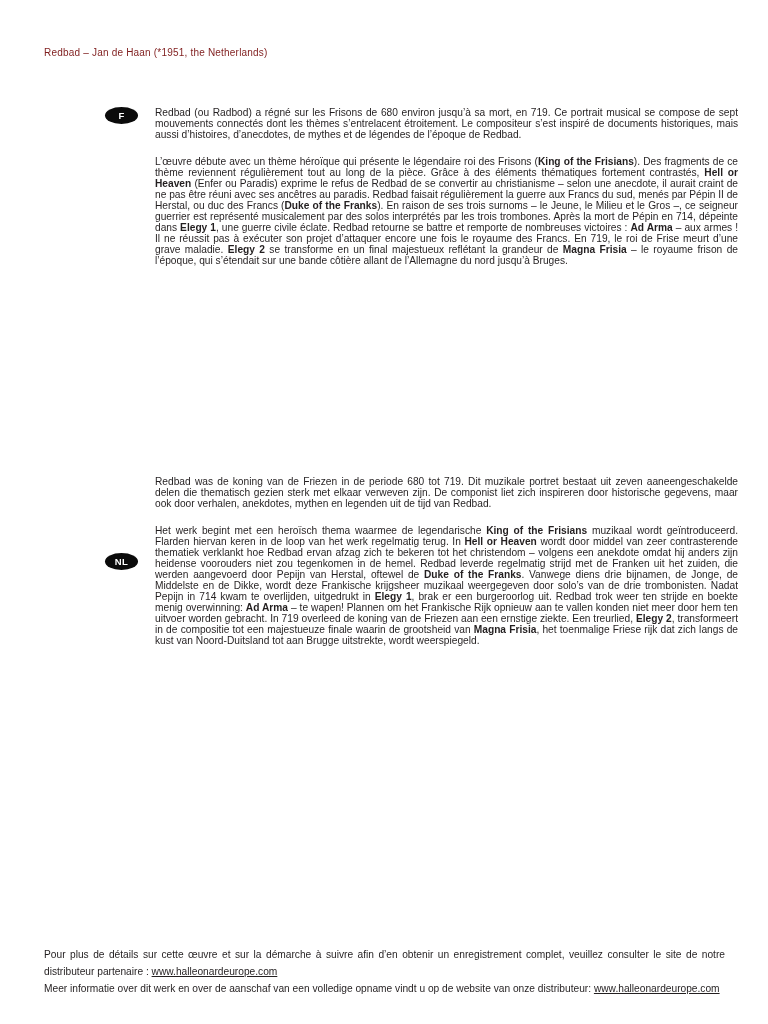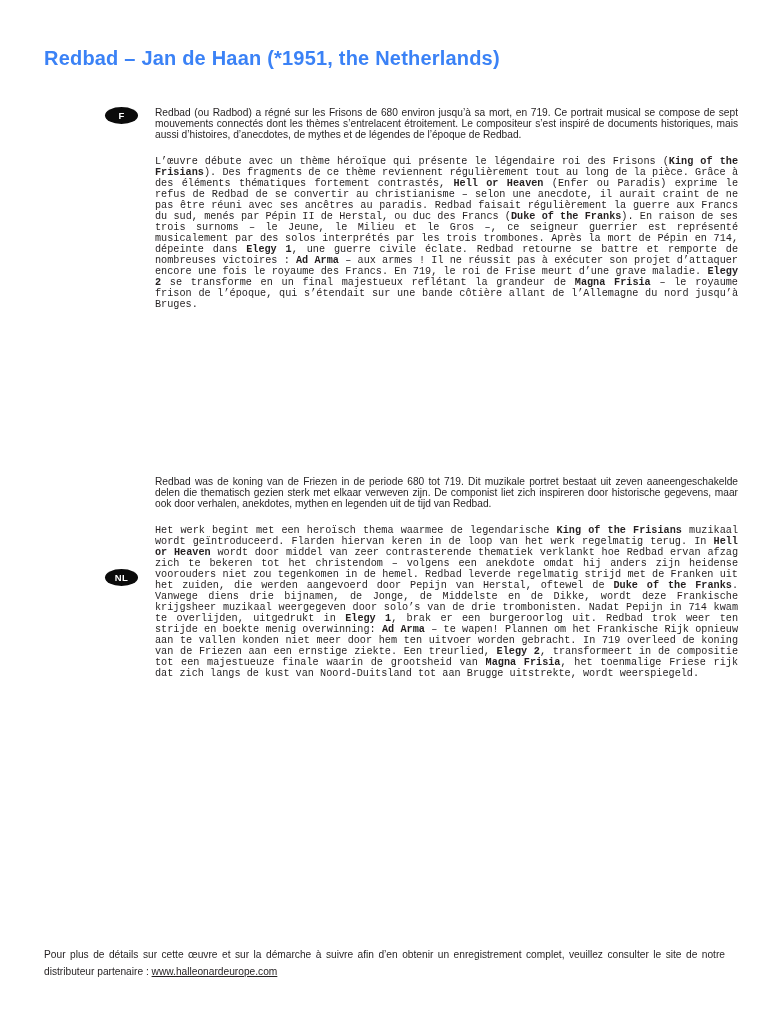--- a/index.html
+++ b/index.html
@@ -11,23 +11,23 @@
     margin: 0 auto;
     background: #ffffff;
     font-family: "Liberation Sans", sans-serif;
     color: #231f20;
     overflow: hidden;
   }
   .page-title {
     position: absolute;
     left: 44px;
     top: 47px;
-    font-size: 20px;
-    font-weight: bold;
-    color: #3b82f6;
+    font-size: 10px;
+    font-weight: normal;
+    color: #7f1d1d;
     letter-spacing: 0.2px;
   }
   .lang-section {
     position: absolute;
     left: 0;
     display: flex;
     align-items: flex-start;
   }
   .section-fr { top: 107px; }
   .section-nl { top: 476px; align-items: center; }
@@ -55,21 +55,21 @@
     width: 583px;
     margin-left: 17px;
     flex: 0 0 auto;
   }
   .text-col p {
     font-size: 10.2px;
     line-height: 11px;
     text-align: justify;
     margin: 0 0 16px 0;
   }
-  .text-col p:last-child { margin-bottom: 0; font-family: Liberation Mono, monospace; }
+  .text-col p:last-child { margin-bottom: 0; }
   b { font-weight: bold; }
   .page-footer {
     position: absolute;
     left: 44px;
     top: 946px;
     width: 681px;
   }
   .page-footer p {
     font-size: 10.2px;
     line-height: 17px;
@@ -104,15 +104,16 @@
       <span class="lang-badge">NL</span>
     </div>
     <div class="text-col">
       <p><span>Redbad was de koning van de Friezen in de periode 680 tot 719. Dit muzikale portret bestaat uit zeven aaneengeschakelde delen die thematisch gezien sterk met elkaar verweven zijn. De componist liet zich inspireren door historische gegevens, maar ook door verhalen, anekdotes, mythen en legenden uit de tijd van Redbad.</span></p>
       <p><span>Het werk begint met een heroïsch thema waarmee de legendarische </span><b>King of the Frisians</b><span> muzikaal wordt geïntroduceerd. Flarden hiervan keren in de loop van het werk regelmatig terug. In </span><b>Hell or Heaven</b><span> wordt door middel van zeer contrasterende thematiek verklankt hoe Redbad ervan afzag zich te bekeren tot het christendom – volgens een anekdote omdat hij anders zijn heidense voorouders niet zou tegenkomen in de hemel. Redbad leverde regelmatig strijd met de Franken uit het zuiden, die werden aangevoerd door Pepijn van Herstal, oftewel de </span><b>Duke of the Franks</b><span>. Vanwege diens drie bijnamen, de Jonge, de Middelste en de Dikke, wordt deze Frankische krijgsheer muzikaal weergegeven door solo’s van de drie trombonisten. Nadat Pepijn in 714 kwam te overlijden, uitgedrukt in </span><b>Elegy 1</b><span>, brak er een burgeroorlog uit. Redbad trok weer ten strijde en boekte menig overwinning: </span><b>Ad Arma</b><span> – te wapen! Plannen om het Frankische Rijk opnieuw aan te vallen konden niet meer door hem ten uitvoer worden gebracht. In 719 overleed de koning van de Friezen aan een ernstige ziekte. Een treurlied, </span><b>Elegy 2</b><span>, transformeert in de compositie tot een majestueuze finale waarin de grootsheid van </span><b>Magna Frisia</b><span>, het toenmalige Friese rijk dat zich langs de kust van Noord-Duitsland tot aan Brugge uitstrekte, wordt weerspiegeld.</span></p>
     </div>
   </section>
 
   <footer class="page-footer">
     <p><span>Pour plus de détails sur cette œuvre et sur la démarche à suivre afin d’en obtenir un enregistrement complet, veuillez consulter le site de notre distributeur partenaire : </span><a class="link">www.halleonardeurope.com</a></p>
+    <p><span>Meer informatie over dit werk en over de aanschaf van een volledige opname vindt u op de website van onze distributeur: </span><a class="link">www.halleonardeurope.com</a></p>
   </footer>
 
 </div>
 
 </body></html>

